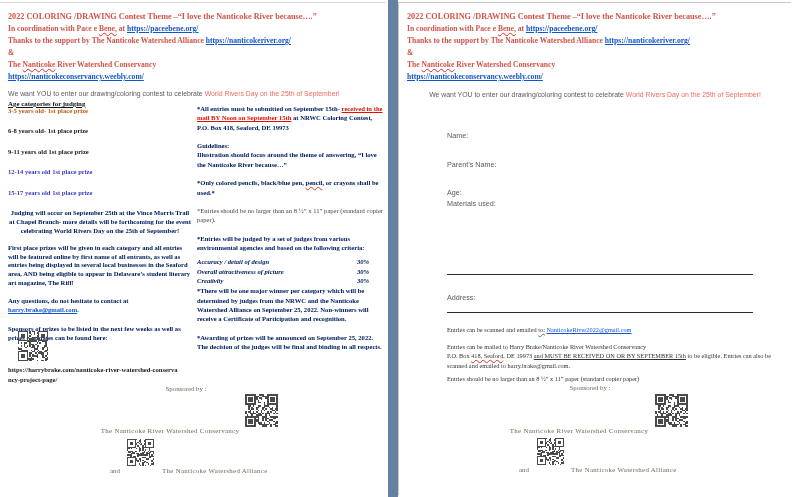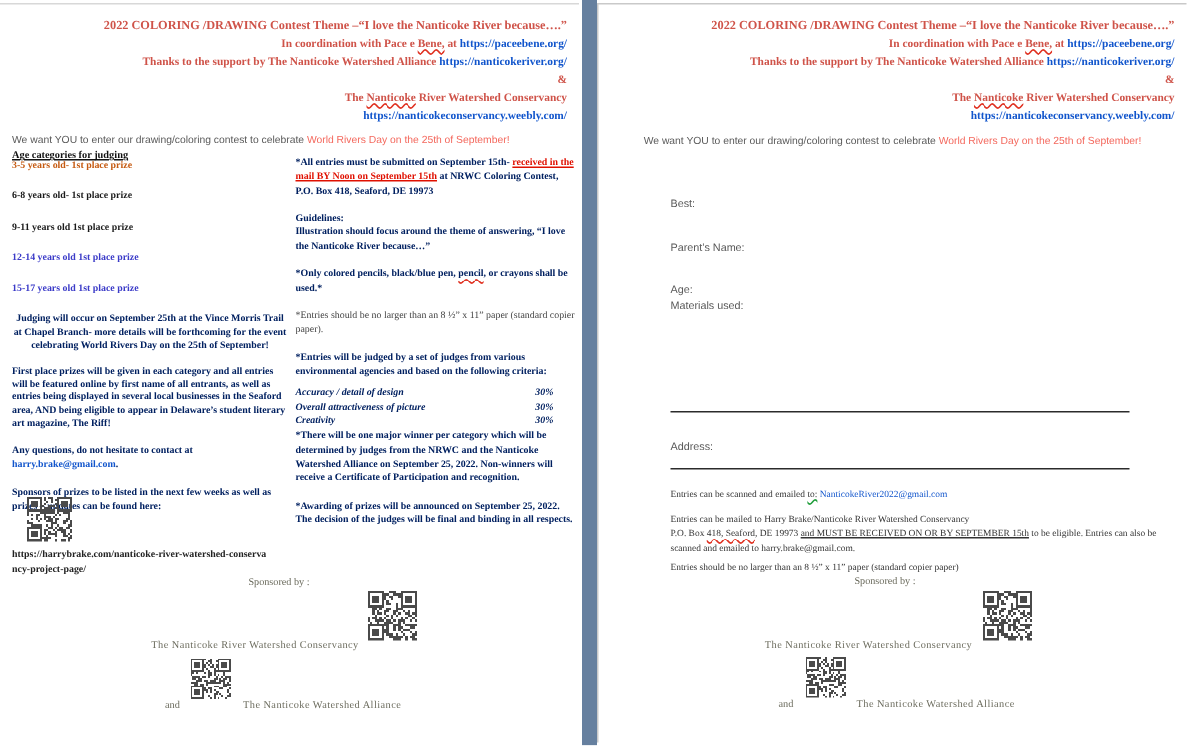--- a/index.html
+++ b/index.html
@@ -4,24 +4,24 @@
 <style>
   html,body{margin:0;padding:0;background:#fff;}
   #stage{position:relative;width:792px;height:497px;background:#fff;overflow:hidden;
          font-family:"Liberation Serif","DejaVu Serif",serif;}
   .divider{position:absolute;left:388px;top:0;width:10px;height:497px;background:#66809f;}
   .page{position:absolute;top:2px;height:492px;background:#fff;}
   #page1{left:0;width:386px;border-top:1px solid #d8d8d8;}
   #page2{left:398px;width:392px;border-top:1px solid #c9c9c9;border-left:1px solid #c9c9c9;}
 
   
-  .hdr{position:absolute;top:8px;left:8px;right:8px;text-align:right;font-weight:bold;}
+  .hdr{position:absolute;top:8px;left:8px;right:8px;text-align:left;font-weight:bold;}
   .hdr .ln{color:#cf5349;font-size:7.6px;line-height:12px;}
   .hdr .t1{font-size:8.2px;}
-  a.lnk, .lnk{color:#1155cc;font-weight:bold;cursor:pointer;}
+  a.lnk, .lnk{color:#1155cc;text-decoration:underline;font-weight:bold;cursor:pointer;}
   .squig-red{text-decoration:underline wavy #e03020 1px;text-underline-offset:1px;}
   .squig-green{text-decoration:underline wavy #1f9e3a 1px;text-underline-offset:1px;}
 
   
   .intro1{position:absolute;top:86px;left:8px;width:374px;
           font-family:"Liberation Sans","DejaVu Sans",sans-serif;
           font-size:6.9px;color:#5a5a5a;line-height:9px;}
   .hl{color:#f4695e;}
   .age-head{font-family:"Liberation Serif",serif;color:#111;font-weight:bold;
             text-decoration:underline;font-size:6.9px;margin-top:1px;}
@@ -862,21 +862,21 @@
       </div>
       <div class="ln">
         <a class="lnk">https://nanticokeconservancy.weebly.com/</a>
       </div>
     </div>
 
     <div class="intro2">
       <span>We want YOU to enter our drawing/coloring contest to celebrate </span><span class="hl">World Rivers Day on the 25th of September!</span>
     </div>
 
-    <div class="flabel" style="top:128px;">Best:</div>
+    <div class="flabel" style="top:128px;">Name:</div>
     <div class="flabel" style="top:157px;">Parent’s Name:</div>
     <div class="flabel" style="top:185px;">Age:</div>
     <div class="flabel" style="top:196px;">Materials used:</div>
 
     <div class="wline" style="top:271px;"></div>
     <div class="flabel" style="top:290px;">Address:</div>
     <div class="wline" style="top:309px;"></div>
 
     <div class="p2-small" style="top:322px;width:330px;">
       <span>Entries can be scanned and emailed </span><span class="squig-green">to:</span>

